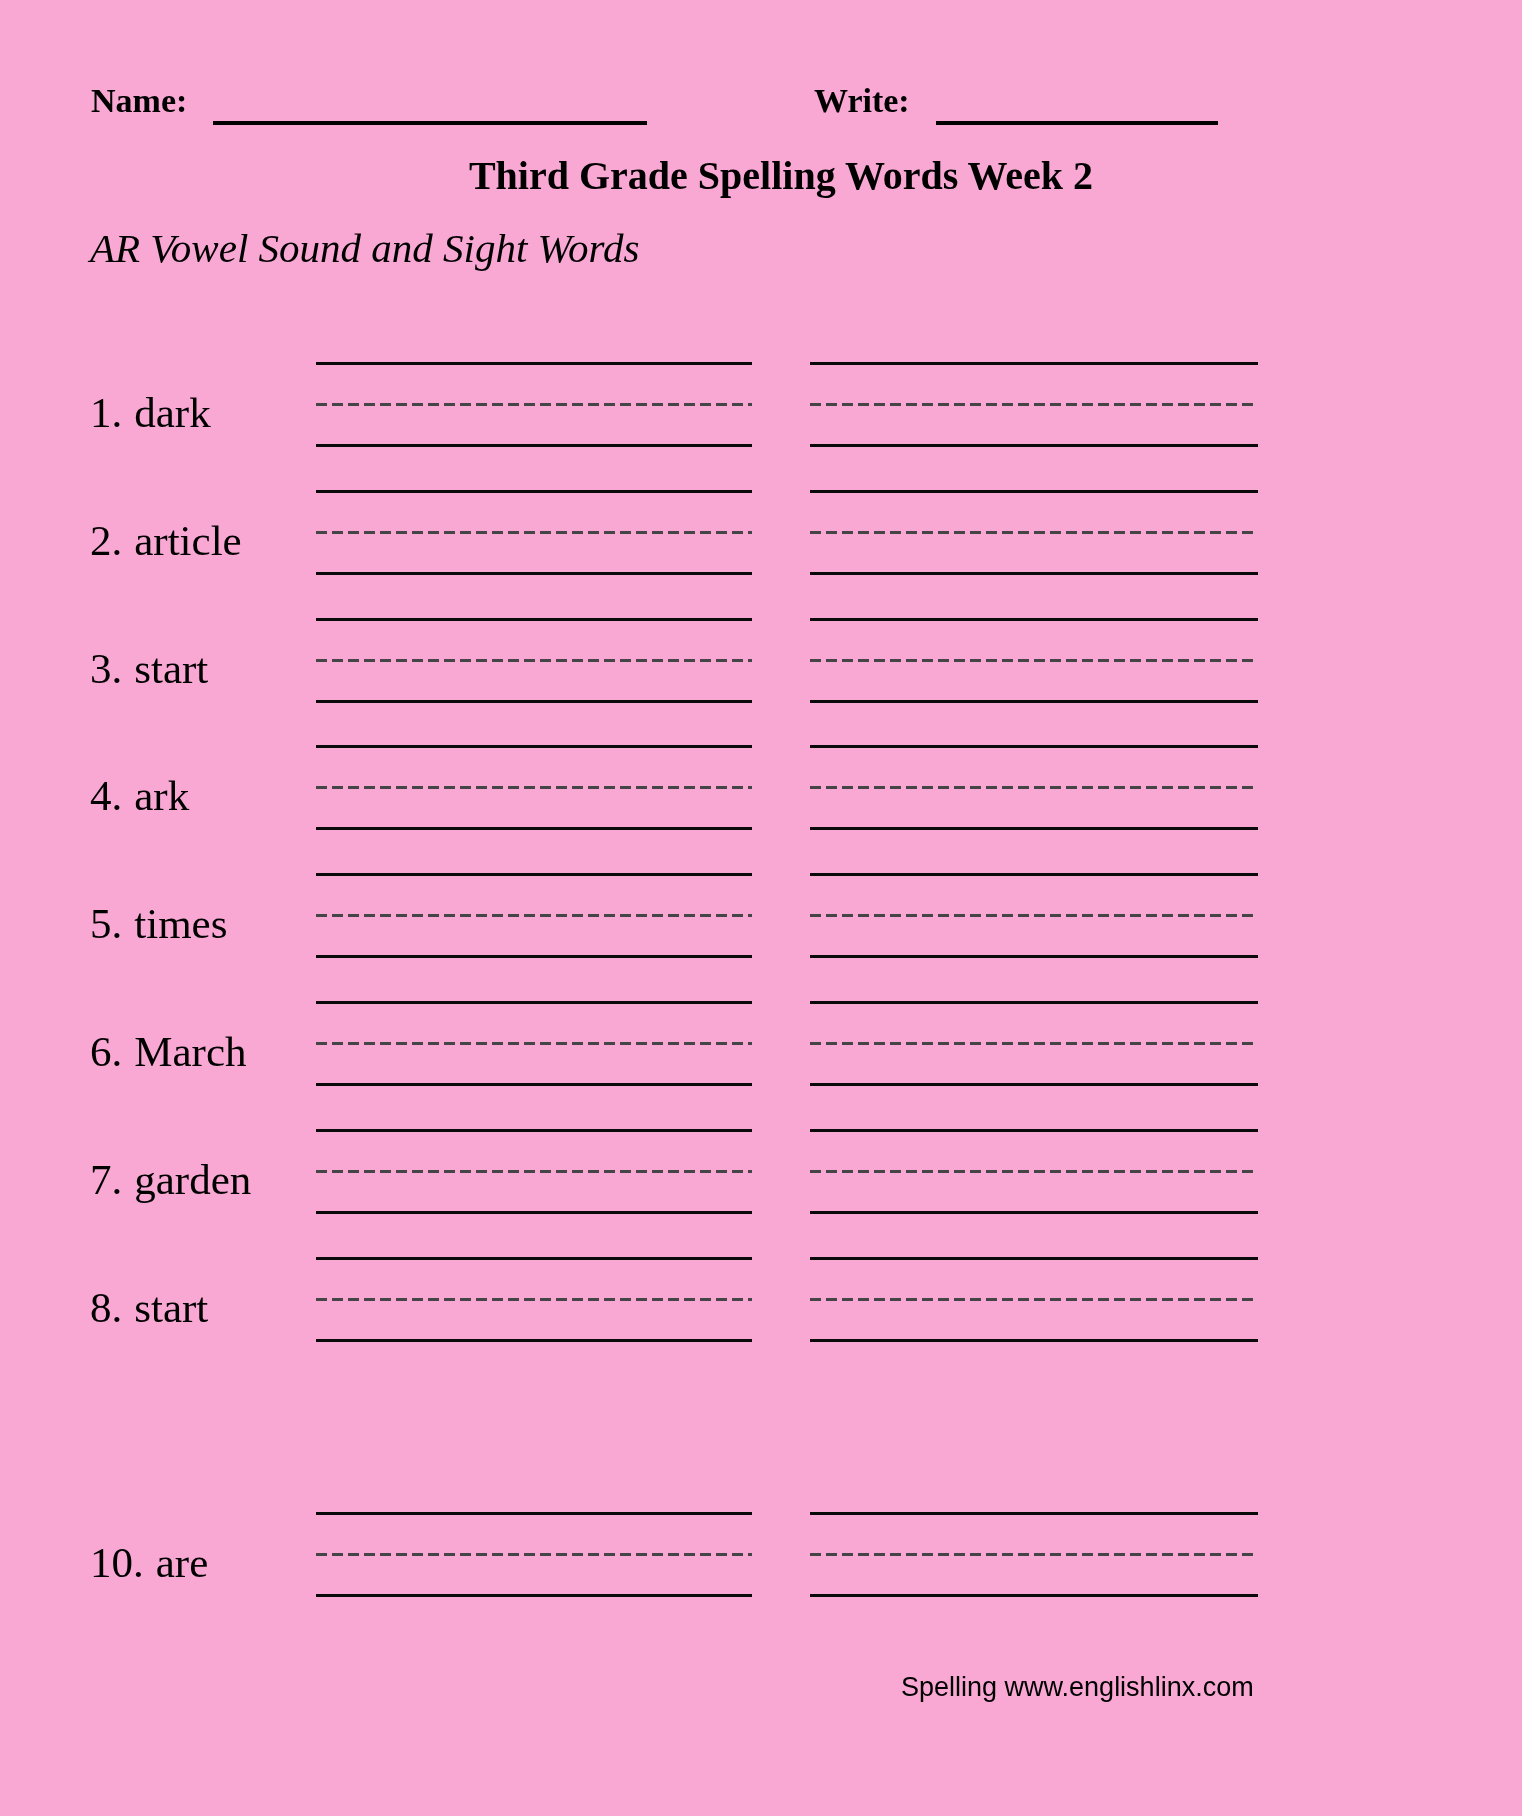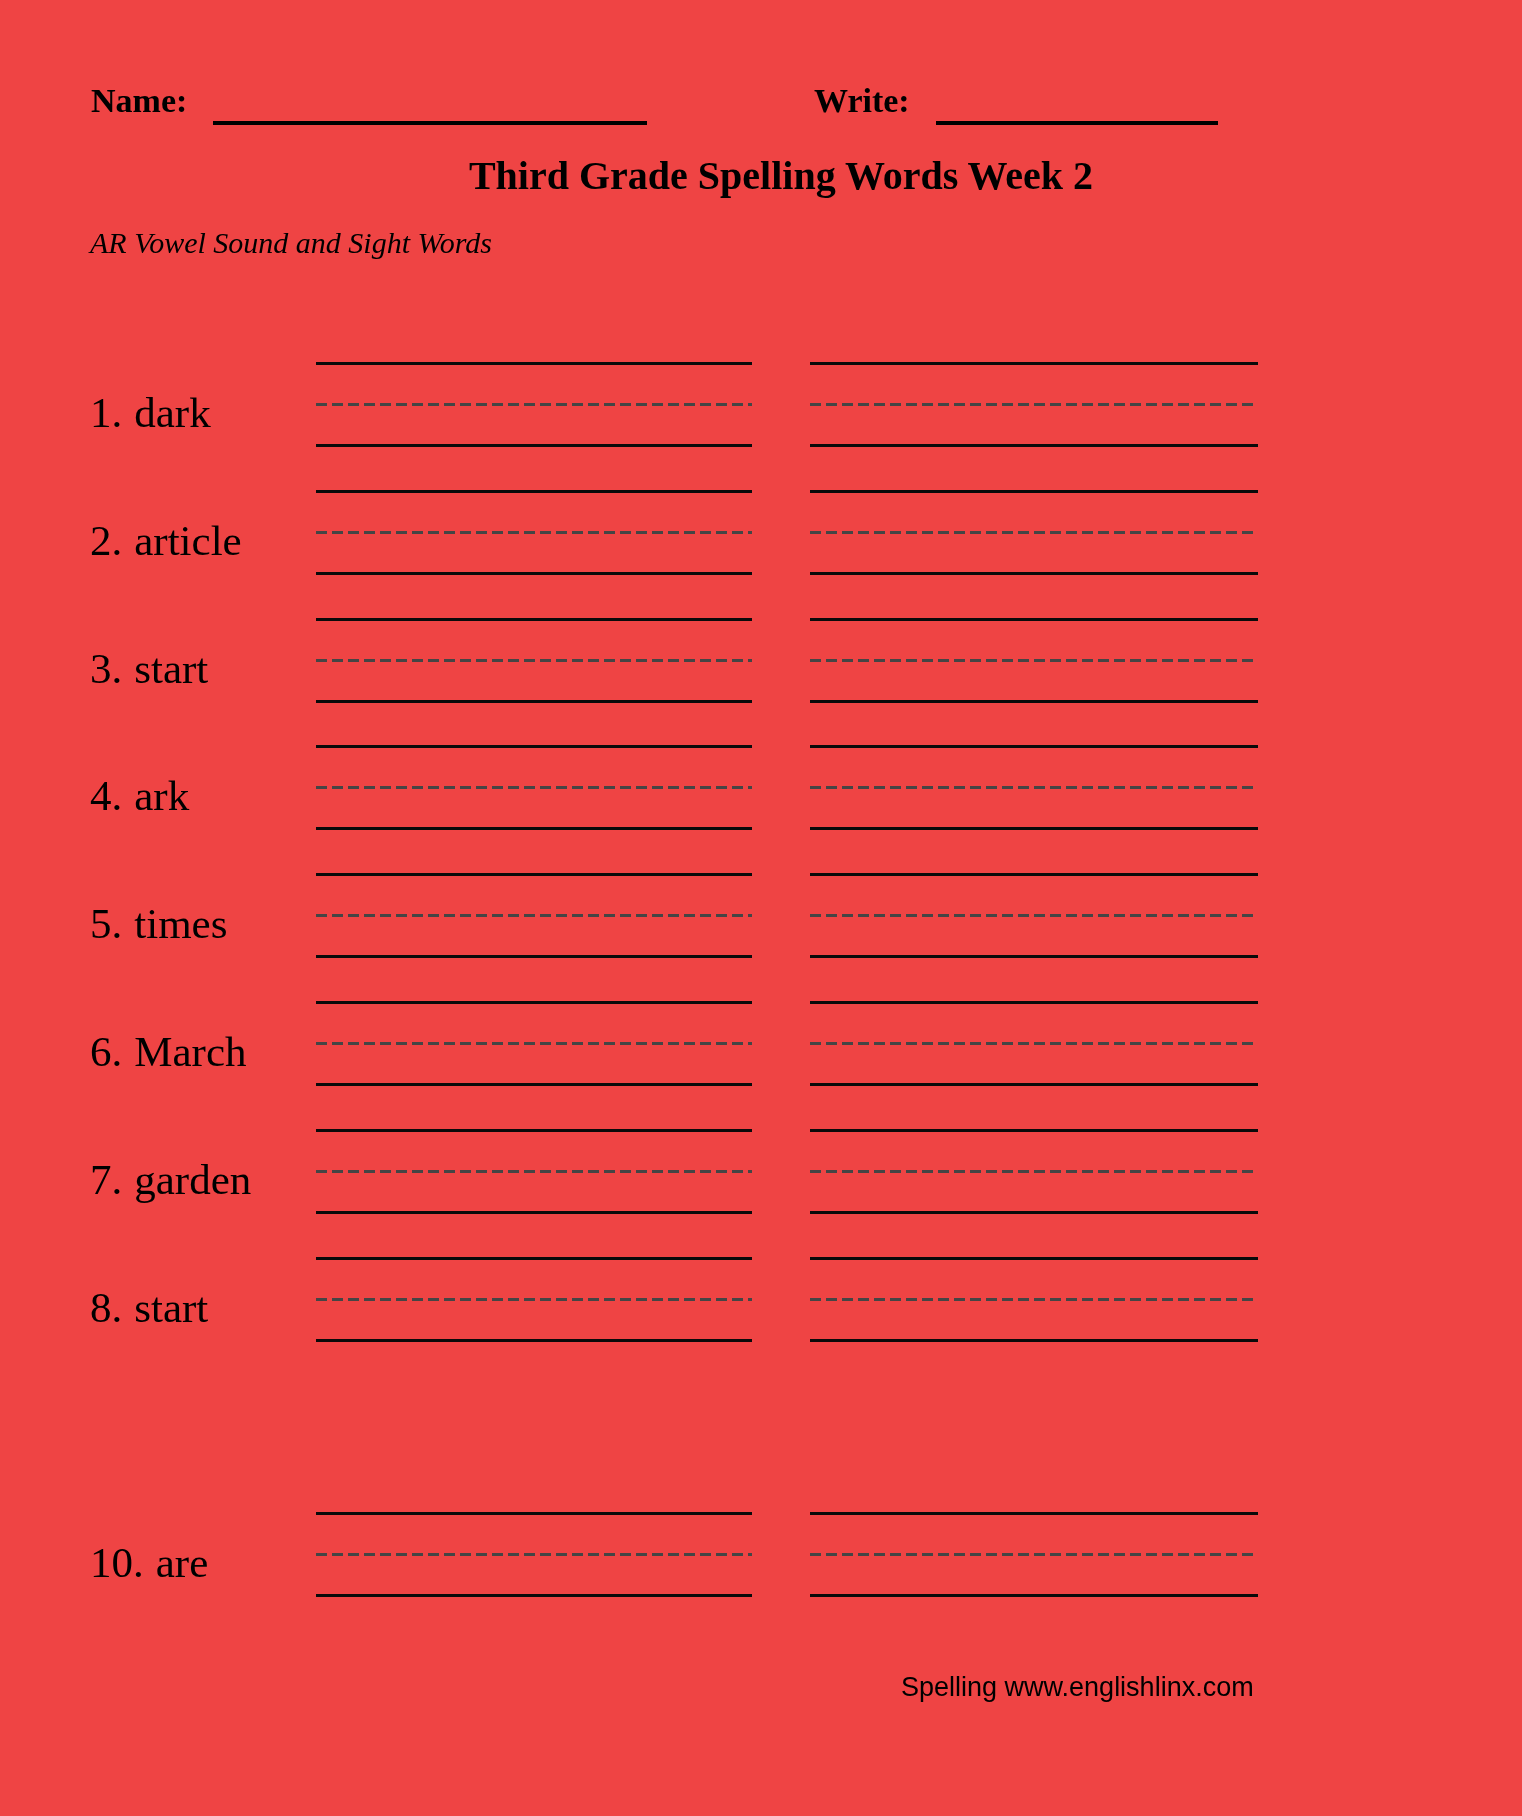--- a/index.html
+++ b/index.html
@@ -4,21 +4,21 @@
 <style>
   html, body {
     margin: 0;
     padding: 0;
     background: #ffffff;
   }
   .sheet {
     position: relative;
     width: 1522px;
     height: 1816px;
-    background: #ef4444;
+    background: #f9a8d4;
     font-family: "Liberation Serif", serif;
     color: #000000;
     overflow: hidden;
   }
 
   
   .hdr-label {
     position: absolute;
     top: 84px;
     font-size: 34px;
@@ -47,21 +47,21 @@
     font-size: 40px;
     font-weight: bold;
     line-height: 1;
     white-space: nowrap;
     margin-left: 20px;
   }
   .subtitle {
     position: absolute;
     top: 226px;
     left: 90px;
-    font-size: 30px;
+    font-size: 41px;
     font-style: italic;
     line-height: 1.1;
     white-space: nowrap;
   }
   .directions {
     position: absolute;
     top: 301px;
     left: 87px;
     font-size: 38px;
     line-height: 1.15;

